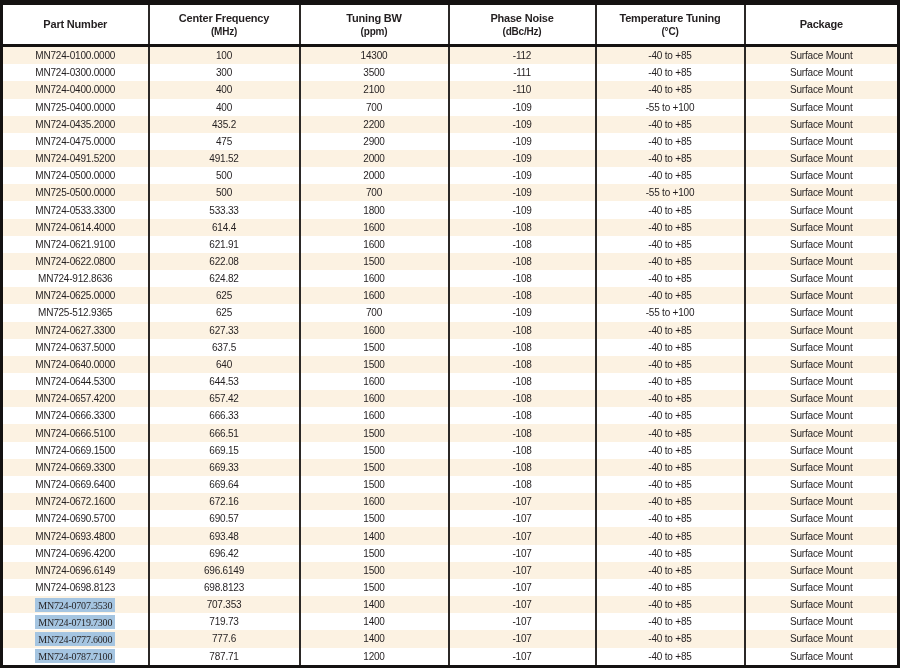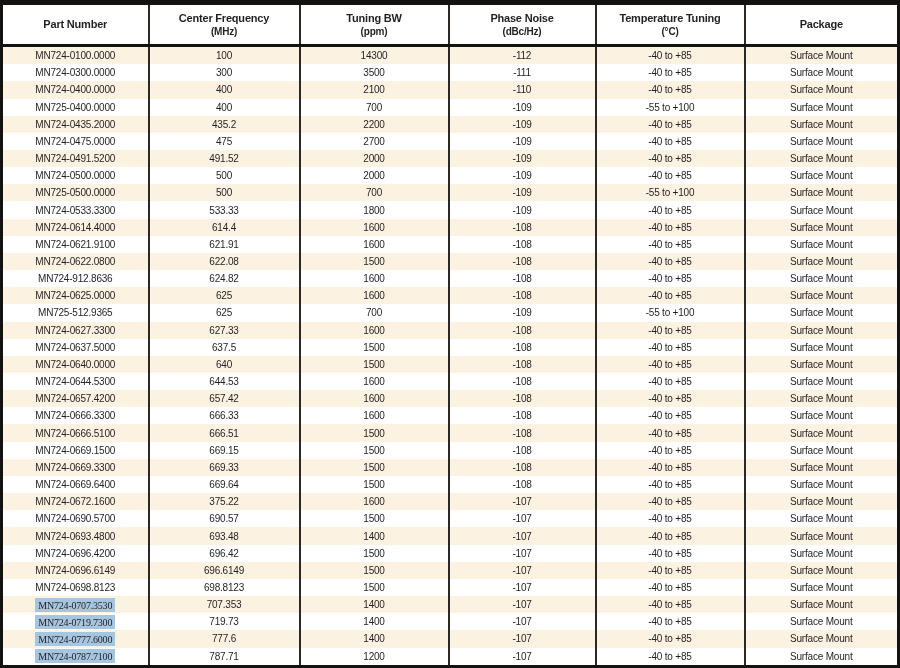--- a/index.html
+++ b/index.html
@@ -153,21 +153,21 @@
           <td>MN724-0435.2000</td>
           <td>435.2</td>
           <td>2200</td>
           <td>-109</td>
           <td>-40 to +85</td>
           <td>Surface Mount</td>
         </tr>
         <tr>
           <td>MN724-0475.0000</td>
           <td>475</td>
-          <td>2700</td>
+          <td>2900</td>
           <td>-109</td>
           <td>-40 to +85</td>
           <td>Surface Mount</td>
         </tr>
         <tr>
           <td>MN724-0491.5200</td>
           <td>491.52</td>
           <td>2000</td>
           <td>-109</td>
           <td>-40 to +85</td>
@@ -320,21 +320,21 @@
         <tr>
           <td>MN724-0669.6400</td>
           <td>669.64</td>
           <td>1500</td>
           <td>-108</td>
           <td>-40 to +85</td>
           <td>Surface Mount</td>
         </tr>
         <tr>
           <td>MN724-0672.1600</td>
-          <td>375.22</td>
+          <td>672.16</td>
           <td>1600</td>
           <td>-107</td>
           <td>-40 to +85</td>
           <td>Surface Mount</td>
         </tr>
         <tr>
           <td>MN724-0690.5700</td>
           <td>690.57</td>
           <td>1500</td>
           <td>-107</td>

